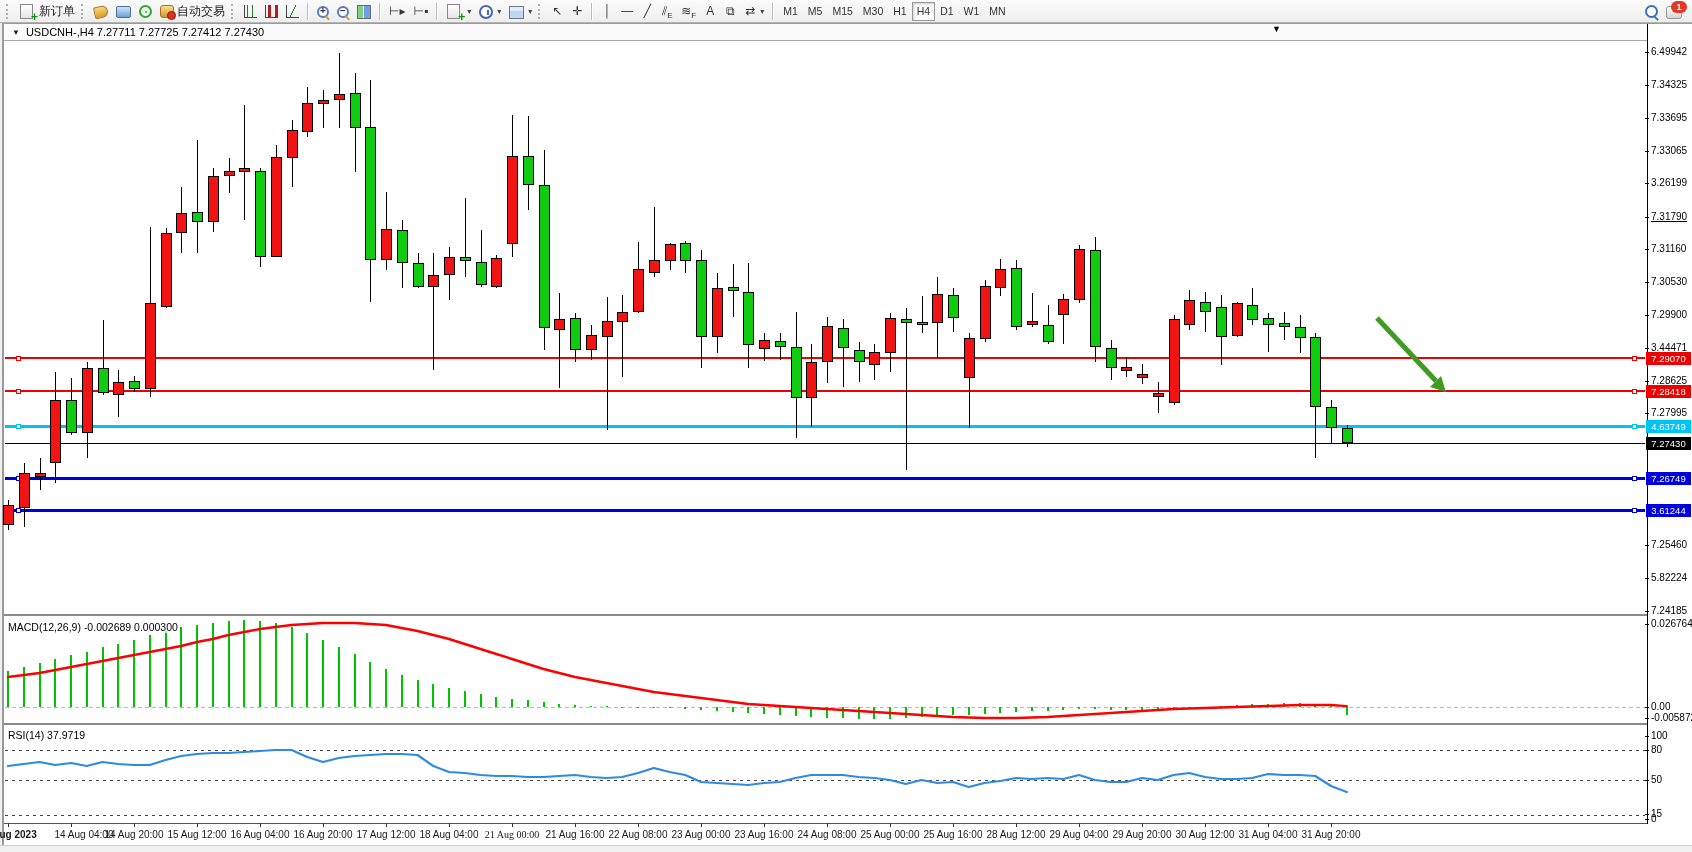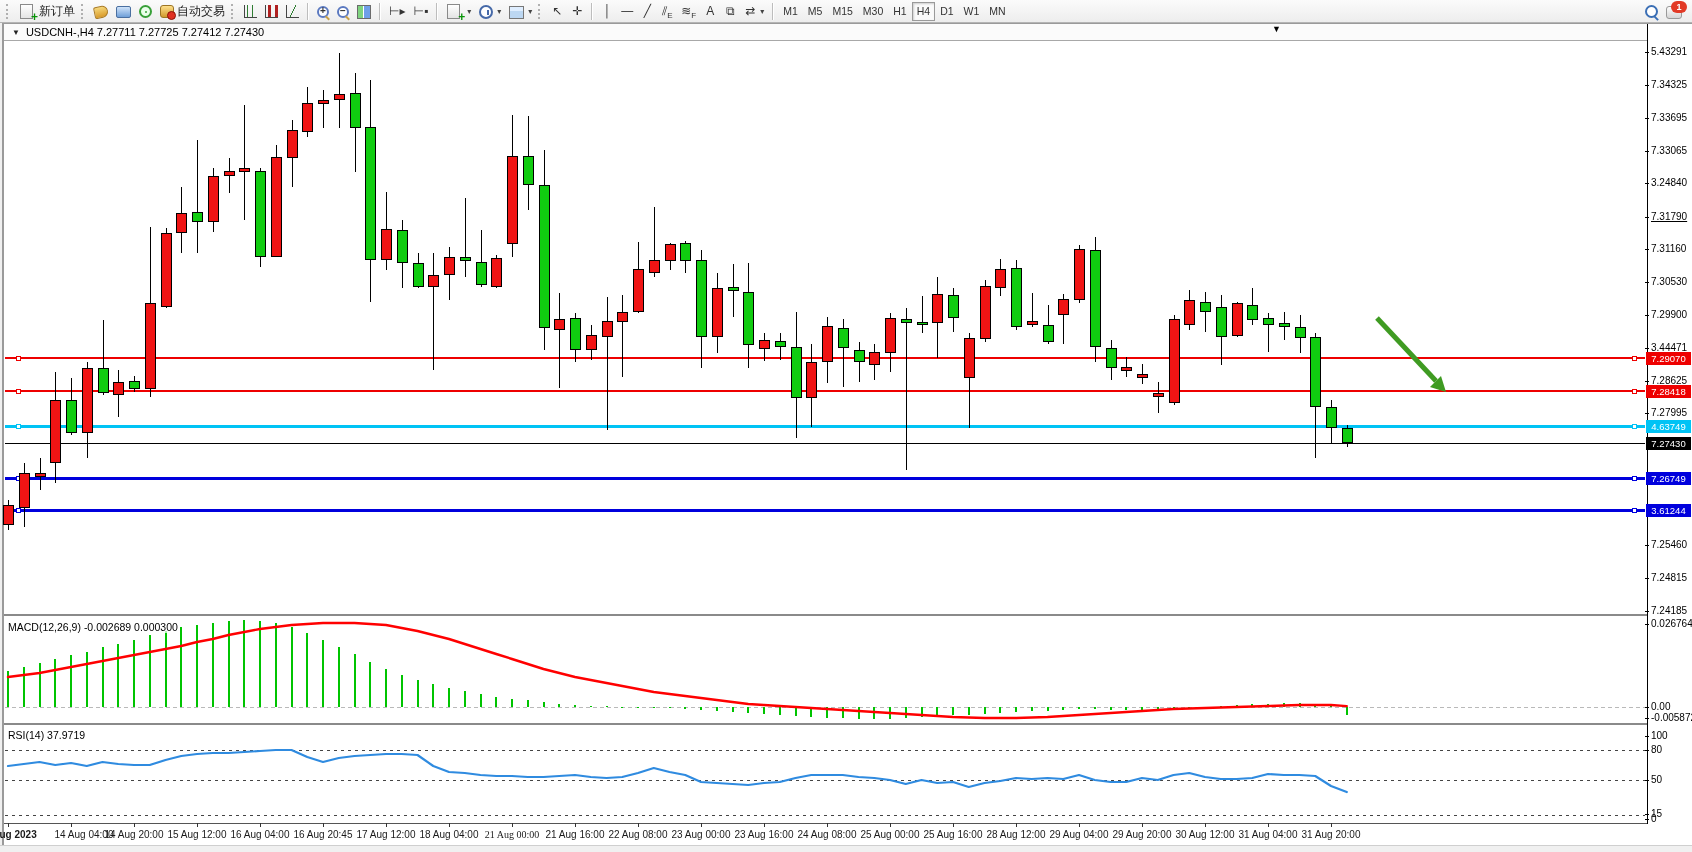--- a/index.html
+++ b/index.html
@@ -401,47 +401,47 @@
       <div class="body" style="left: 1279px; top: 323px; width: 11px; height: 4px; background: rgb(16, 204, 16);"></div>
       <div class="wick" style="left: 1300px; top: 315px; height: 38px;"></div>
       <div class="body" style="left: 1295px; top: 327px; width: 11px; height: 11px; background: rgb(16, 204, 16);"></div>
       <div class="wick" style="left: 1315px; top: 333px; height: 125px;"></div>
       <div class="body" style="left: 1310px; top: 337px; width: 11px; height: 70px; background: rgb(16, 204, 16);"></div>
       <div class="wick" style="left: 1331px; top: 400px; height: 43px;"></div>
       <div class="body" style="left: 1326px; top: 407px; width: 11px; height: 21px; background: rgb(16, 204, 16);"></div>
       <div class="wick" style="left: 1347px; top: 425px; height: 22px;"></div>
       <div class="body" style="left: 1342px; top: 428px; width: 11px; height: 15px; background: rgb(16, 204, 16);"></div>
       <div class="tickdash" style="top: 52px;"></div>
-      <div class="ticklbl" style="top: 46px;">5.43291</div>
+      <div class="ticklbl" style="top: 46px;">6.49942</div>
       <div class="tickdash" style="top: 85px;"></div>
       <div class="ticklbl" style="top: 79px;">7.34325</div>
       <div class="tickdash" style="top: 118px;"></div>
       <div class="ticklbl" style="top: 112px;">7.33695</div>
       <div class="tickdash" style="top: 151px;"></div>
       <div class="ticklbl" style="top: 145px;">7.33065</div>
       <div class="tickdash" style="top: 183px;"></div>
-      <div class="ticklbl" style="top: 177px;">3.24840</div>
+      <div class="ticklbl" style="top: 177px;">3.26199</div>
       <div class="tickdash" style="top: 217px;"></div>
       <div class="ticklbl" style="top: 211px; text-decoration: underline;">7.31790</div>
       <div class="tickdash" style="top: 249px;"></div>
       <div class="ticklbl" style="top: 243px;">7.31160</div>
       <div class="tickdash" style="top: 282px;"></div>
       <div class="ticklbl" style="top: 276px;">7.30530</div>
       <div class="tickdash" style="top: 315px;"></div>
       <div class="ticklbl" style="top: 309px;">7.29900</div>
       <div class="tickdash" style="top: 348px;"></div>
       <div class="ticklbl" style="top: 342px;">3.44471</div>
       <div class="tickdash" style="top: 381px;"></div>
       <div class="ticklbl" style="top: 375px;">7.28625</div>
       <div class="tickdash" style="top: 413px;"></div>
       <div class="ticklbl" style="top: 407px;">7.27995</div>
       <div class="tickdash" style="top: 545px;"></div>
       <div class="ticklbl" style="top: 539px;">7.25460</div>
       <div class="tickdash" style="top: 578px;"></div>
-      <div class="ticklbl" style="top: 572px;">7.24815</div>
+      <div class="ticklbl" style="top: 572px;">5.82224</div>
       <div class="tickdash" style="top: 611px;"></div>
       <div class="ticklbl" style="top: 605px;">7.24185</div>
       <div class="ticklbl" style="top: 618px;">0.026764</div>
       <div class="tickdash" style="top: 624px;"></div>
       <div class="ticklbl" style="top: 701px;">0.00</div>
       <div class="tickdash" style="top: 707px;"></div>
       <div class="ticklbl" style="top: 712px;">-0.005872</div>
       <div class="tickdash" style="top: 718px;"></div>
       <div class="zline" style="left: 5px; top: 707px; width: 1640px;"></div>
       <div class="macdbar" style="left: 7px; top: 671px; height: 36px; background: rgb(0, 196, 0);"></div>
@@ -547,21 +547,21 @@
       <div class="tlabel date" style="left: 8px;">11 Aug 2023</div>
       <div class="ttick" style="left: 71px;"></div>
       <div class="tlabel" style="left: 84px;">14 Aug 04:00</div>
       <div class="ttick" style="left: 134px;"></div>
       <div class="tlabel" style="left: 134px;">14 Aug 20:00</div>
       <div class="ttick" style="left: 197px;"></div>
       <div class="tlabel" style="left: 197px;">15 Aug 12:00</div>
       <div class="ttick" style="left: 260px;"></div>
       <div class="tlabel" style="left: 260px;">16 Aug 04:00</div>
       <div class="ttick" style="left: 323px;"></div>
-      <div class="tlabel" style="left: 323px;">16 Aug 20:45</div>
+      <div class="tlabel" style="left: 323px;">16 Aug 20:00</div>
       <div class="ttick" style="left: 386px;"></div>
       <div class="tlabel" style="left: 386px;">17 Aug 12:00</div>
       <div class="ttick" style="left: 449px;"></div>
       <div class="tlabel" style="left: 449px;">18 Aug 04:00</div>
       <div class="ttick" style="left: 512px;"></div>
       <div class="tlabel" style="left: 512px; font-family: Liberation Serif, serif;">21 Aug 00:00</div>
       <div class="ttick" style="left: 575px;"></div>
       <div class="tlabel" style="left: 575px;">21 Aug 16:00</div>
       <div class="ttick" style="left: 638px;"></div>
       <div class="tlabel" style="left: 638px;">22 Aug 08:00</div>

